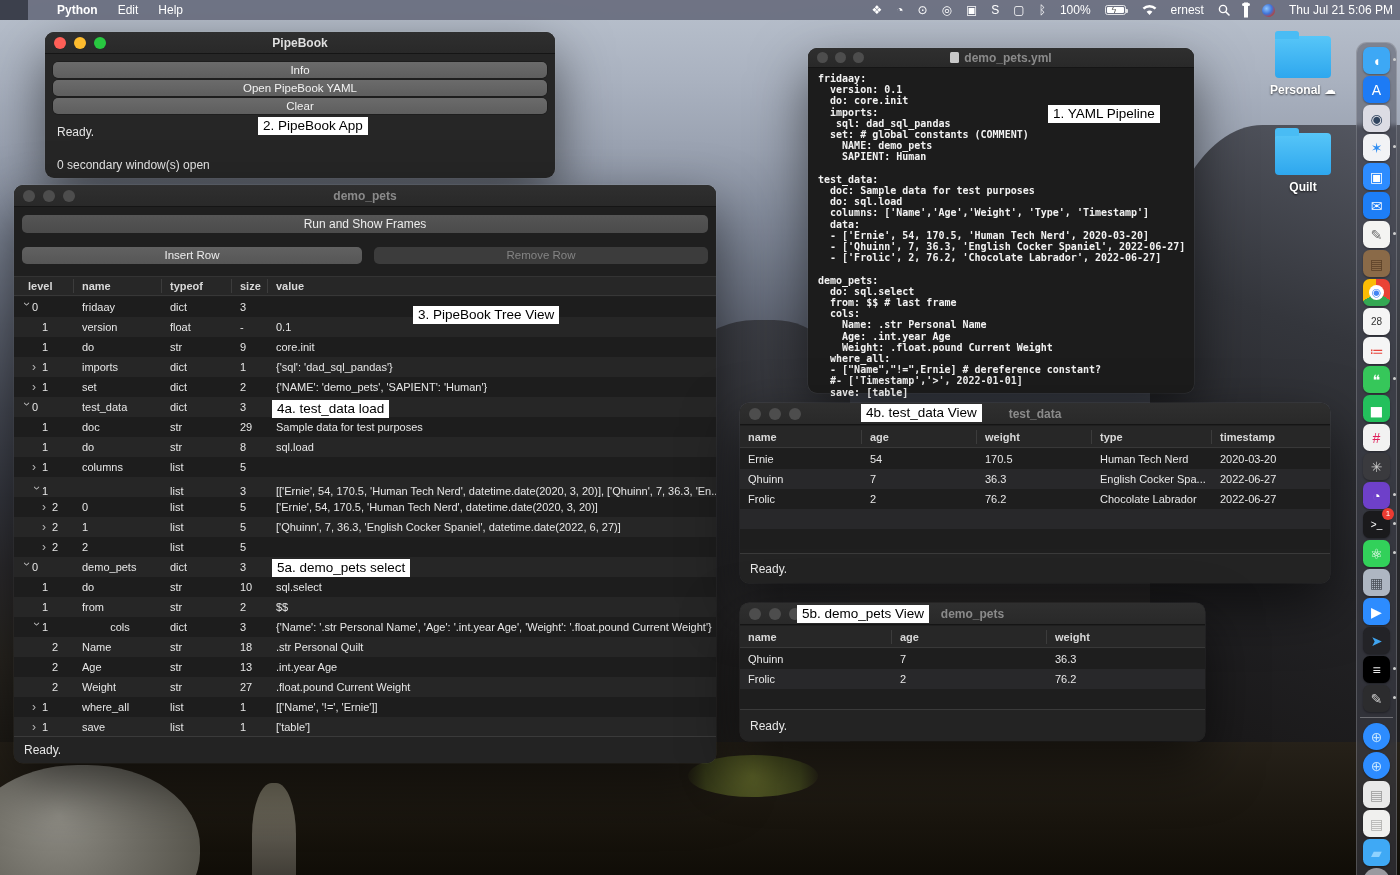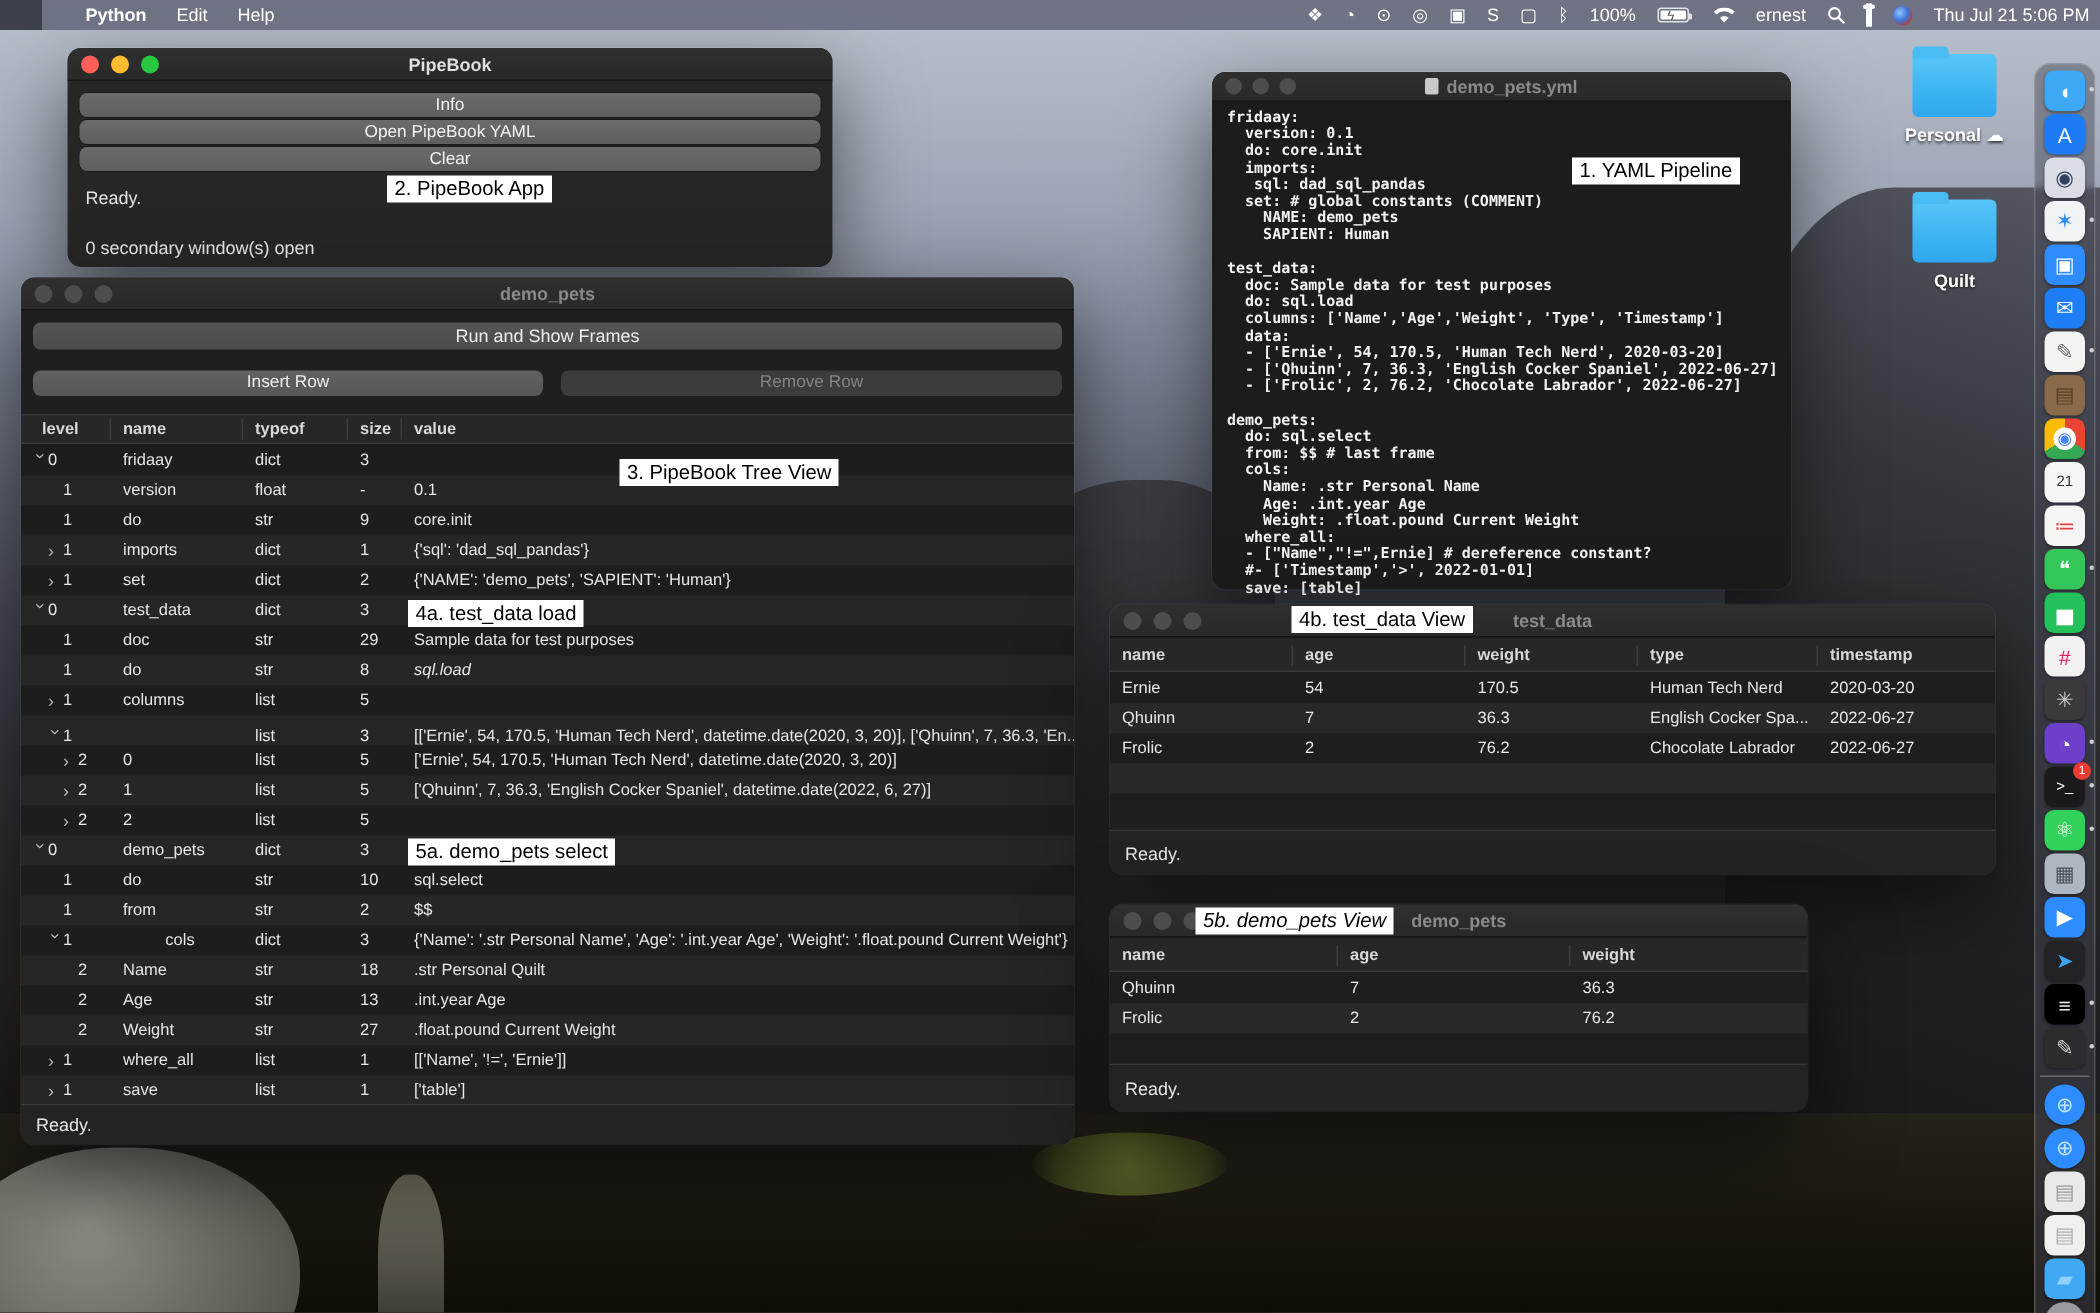--- a/index.html
+++ b/index.html
@@ -292,21 +292,21 @@
         <span class="cell" style="padding-left: 8px;">Sample data for test purposes</span>
       </div>
       <div class="tree-row alt">
         <span class="cell level" style="padding-left: 18px;">
           <span class="arrow"></span>
           <span>1</span>
         </span>
         <span class="cell" style="padding-left: 8px;">do</span>
         <span class="cell" style="padding-left: 8px;">str</span>
         <span class="cell" style="padding-left: 8px;">8</span>
-        <span class="cell" style="padding-left: 8px; font-style: italic;">sql.load</span>
+        <span class="cell" style="padding-left: 8px;">sql.load</span>
       </div>
       <div class="tree-row">
         <span class="cell level" style="padding-left: 18px;">
           <span class="arrow">›</span>
           <span>1</span>
         </span>
         <span class="cell" style="padding-left: 8px;">columns</span>
         <span class="cell" style="padding-left: 8px;">list</span>
         <span class="cell" style="padding-left: 8px;">5</span>
       </div>
@@ -562,21 +562,21 @@
     <span>Ready.</span>
   </div>
 </div>
 
 <div class="annotation" style="left:1048px; top:105px;">1. YAML Pipeline</div>
 <div class="annotation" style="left:258px; top:117px;">2. PipeBook App</div>
 <div class="annotation" style="left:413px; top:306px;">3. PipeBook Tree View</div>
 <div class="annotation" style="left:272px; top:400px;">4a. test_data load</div>
 <div class="annotation" style="left:861px; top:404px;">4b. test_data View</div>
 <div class="annotation" style="left:272px; top:559px;">5a. demo_pets select</div>
-<div class="annotation" style="left:797px; top:605px;font-style:italic;">5b. demo_pets View</div>
+<div class="annotation" style="left:797px; top:605px;">5b. demo_pets View</div>
 
 <div class="desk-folder" style="left:1264px; top:36px;">
   <div class="folder-shape"></div>
   <div class="desk-label"><span>Personal</span> <span>☁</span></div>
 </div>
 <div class="desk-folder" style="left:1264px; top:133px;">
   <div class="folder-shape"></div>
   <div class="desk-label"><span>Quilt</span></div>
 </div>
 
@@ -605,21 +605,21 @@
       <span>✎</span>
       <span class="rundot"></span>
     </div>
     <div class="dock-item" style="background: rgb(138, 106, 72); color: rgb(90, 64, 39);">
       <span>▤</span>
     </div>
     <div class="dock-item" style="background: conic-gradient(rgb(234, 67, 53) 0deg, rgb(234, 67, 53) 33%, rgb(52, 168, 83) 33%, rgb(52, 168, 83) 66%, rgb(251, 188, 5) 66%, rgb(251, 188, 5) 100%); color: rgb(66, 133, 244);">
       <span style="background: rgb(255, 255, 255); border-radius: 50%; width: 15px; height: 15px; display: flex; align-items: center; justify-content: center; font-size: 11px;">◉</span>
     </div>
     <div class="dock-item" style="background: rgb(245, 245, 245); color: rgb(51, 51, 51); font-size: 10px;">
-      <span>21</span>
+      <span>28</span>
     </div>
     <div class="dock-item" style="background: rgb(245, 245, 245); color: rgb(232, 69, 60);">
       <span>≔</span>
     </div>
     <div class="dock-item" style="background: rgb(54, 199, 90); color: rgb(255, 255, 255);">
       <span>❝</span>
       <span class="rundot"></span>
     </div>
     <div class="dock-item" style="background: rgb(35, 192, 92); color: rgb(255, 255, 255);">
       <span>▅</span>

